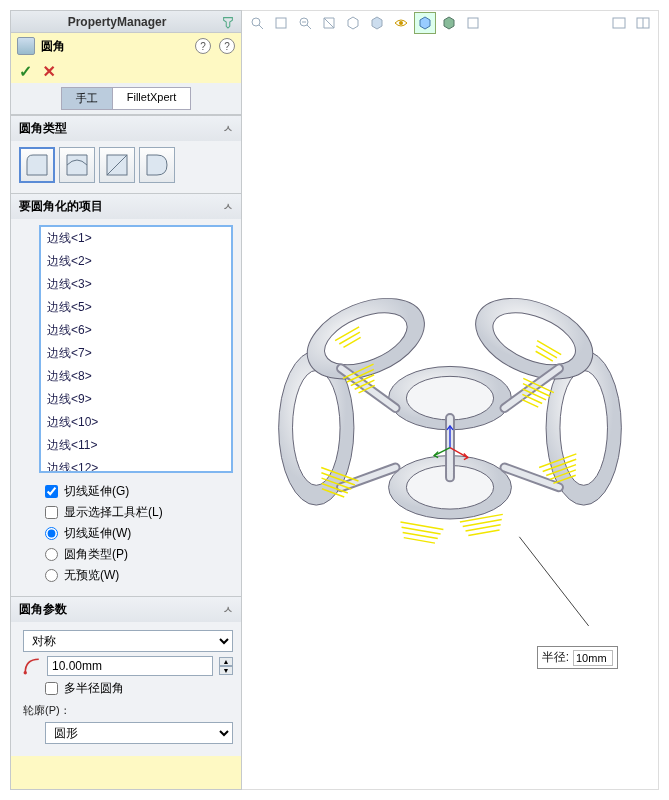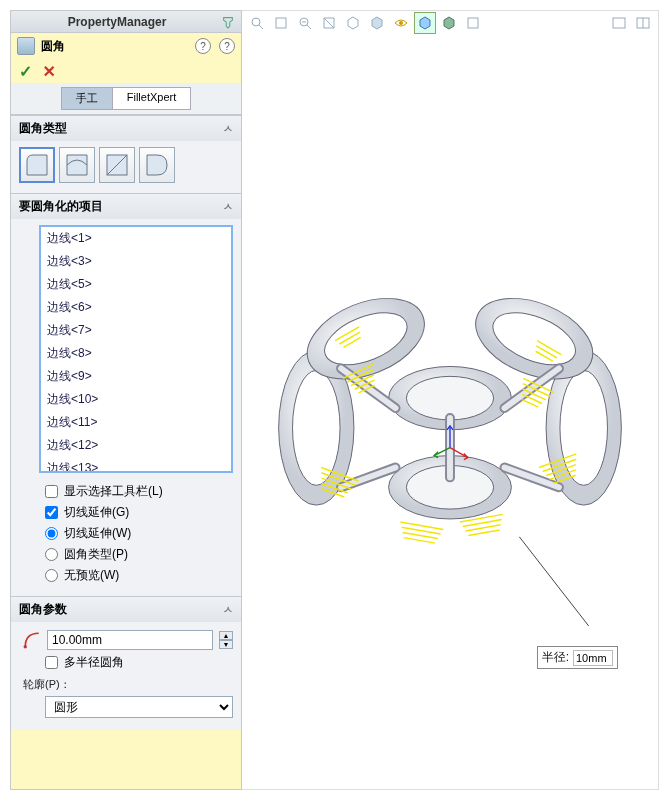--- a/index.html
+++ b/index.html
@@ -118,39 +118,40 @@
 
       <div class="section">
         <div class="sec-head">
           <span>要圆角化的项目</span>
           <span class="chev">ㅅ</span>
         </div>
         <div class="sec-body" style="position:relative">
 
           <div class="item-list" id="edge-list">
               <div class="li">边线&lt;1&gt;</div>
+              <div class="li">边线&lt;2&gt;</div>
               <div class="li">边线&lt;3&gt;</div>
               <div class="li">边线&lt;5&gt;</div>
               <div class="li">边线&lt;6&gt;</div>
               <div class="li">边线&lt;7&gt;</div>
               <div class="li">边线&lt;8&gt;</div>
               <div class="li">边线&lt;9&gt;</div>
               <div class="li">边线&lt;10&gt;</div>
               <div class="li">边线&lt;11&gt;</div>
               <div class="li">边线&lt;12&gt;</div>
               <div class="li">边线&lt;13&gt;</div>
             </div>
           <div style="height:8px"></div>
           <label class="chk-row">
+              <input type="checkbox" checked="" style="">
+              <span>切线延伸(G)</span>
+            </label>
+          <label class="chk-row">
               <input type="checkbox" style="">
               <span>显示选择工具栏(L)</span>
-            </label>
-          <label class="chk-row">
-              <input type="checkbox" checked="" style="">
-              <span>切线延伸(G)</span>
             </label>
           <label class="rad-row">
               <input type="radio" name="pv" checked="" style="">
               <span>切线延伸(W)</span>
             </label>
           <label class="rad-row">
               <input type="radio" name="pv" style="">
               <span>圆角类型(P)</span>
             </label>
           <label class="rad-row">
@@ -159,20 +160,23 @@
             </label>
         </div>
       </div>
 
       <div class="section">
         <div class="sec-head">
           <span>圆角参数</span>
           <span class="chev">ㅅ</span>
         </div>
         <div class="sec-body">
+          <div class="param-row">
+            <select><option>对称</option></select>
+          </div>
           <div class="param-row">
             <span class="icon">
                 <svg viewBox="0 0 16 16">
                   <path d="M2 14q0-12 12-12" stroke="#c33" fill="none" stroke-width="1.5"></path>
                   <circle cx="2" cy="14" r="1.5" fill="#c33"></circle>
                 </svg>
               </span>
             <input type="text" value="10.00mm" style="">
             <div class="spin">
                 <div>▲</div>

